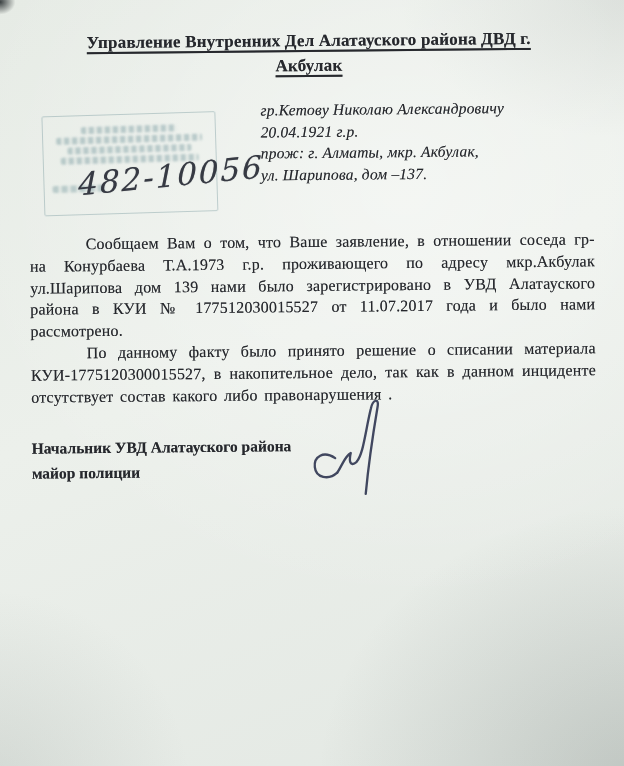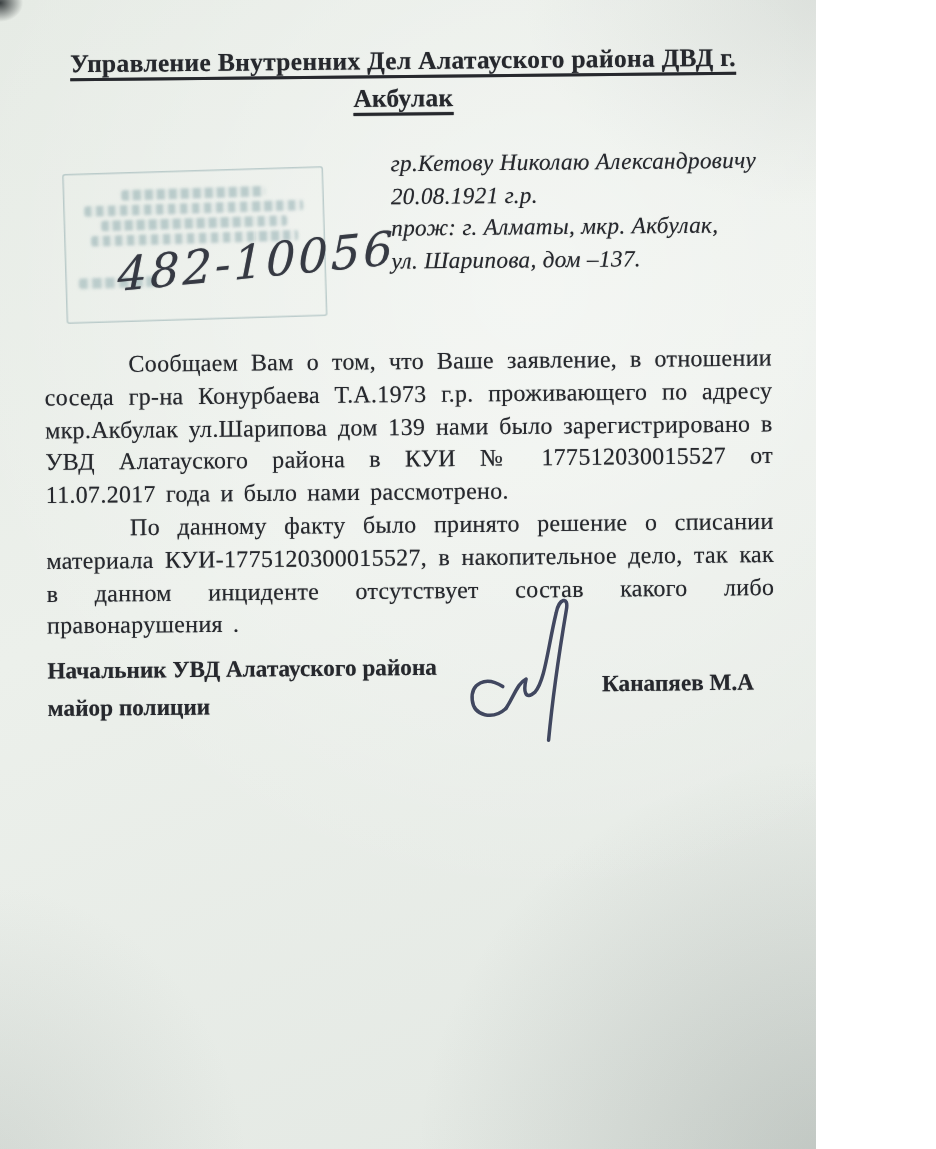--- a/index.html
+++ b/index.html
@@ -1,18 +1,18 @@
 <!DOCTYPE html>
 <html><head>
 <meta charset="utf-8">
 <style>
   html,body{margin:0;padding:0;}
   .page{
     position:relative;
-    width:544px;height:766px;
+    width:624px;height:766px;
     overflow:hidden;
     font-family:"Liberation Serif","DejaVu Serif",serif;
     background:
       radial-gradient(22px 18px at 0px 2px, rgba(38,44,46,0.9), rgba(38,44,46,0) 70%),
       radial-gradient(120% 90% at 65% 25%, rgba(255,255,255,0.45), rgba(255,255,255,0) 60%),
       radial-gradient(85% 60% at 102% 102%, rgba(110,120,116,0.30), rgba(110,120,116,0) 60%),
       radial-gradient(50% 40% at -2% 103%, rgba(130,140,135,0.20), rgba(130,140,135,0) 65%),
       radial-gradient(60% 30% at 100% 0%, rgba(120,128,124,0.16), rgba(120,128,124,0) 60%),
       linear-gradient(158deg,#e6ebe5 0%,#ecf0eb 45%,#e3e8e3 100%);
   }
@@ -122,36 +122,35 @@
         <div class="stamp-line" style="width:124px"></div>
         <div class="stamp-line" style="width:138px"></div>
       </div>
       <div class="stamp-no-line"></div>
     </div>
 
     <div class="stamp-number">482-10056</div>
 
     <div class="addressee">
       <span>гр.Кетову Николаю Александровичу</span><br>
-      <span>20.08.1921 г.р.</span><br>
+      <span>20.04.1921 г.р.</span><br>
       <span>прож: г. Алматы, мкр. Акбулак,</span><br>
       <span>ул. Шарипова, дом –137.</span>
     </div>
 
     <div class="body-text">
       <p>Сообщаем Вам о том, что Ваше заявление, в отношении соседа гр-на Конурбаева Т.А.1973 г.р. проживающего по адресу мкр.Акбулак ул.Шарипова дом 139 нами было зарегистрировано в УВД Алатауского района в КУИ № 177512030015527 от 11.07.2017 года и было нами рассмотрено.</p>
       <p>По данному факту было принято решение о списании материала КУИ-1775120300015527, в накопительное дело, так как в данном инциденте отсутствует состав какого либо правонарушения .</p>
     </div>
 
     <div class="sig-block">
       <div class="sig-position">
         <span>Начальник УВД Алатауского района</span><br>
         <span>майор полиции</span>
       </div>
-      <div class="sig-name">Канапяев М.А</div>
     </div>
 
     <svg class="signature-ink" viewBox="0 0 100 115" xmlns="http://www.w3.org/2000/svg">
       <g fill="none" stroke="#2e3550" stroke-width="2.4" stroke-linecap="round" stroke-linejoin="round" opacity="0.9">
         <path d="M 32,64 C 20,56 10,62 11,73 C 12,84 25,87 34,79"></path>
         <path d="M 34,79 C 40,70 42,62 48,59 C 46,67 47,74 54,68
                  C 61,60 63,38 69,14 C 71,4 78,2 76,12
                  C 71,40 66,72 63,101"></path>
       </g>
     </svg>

